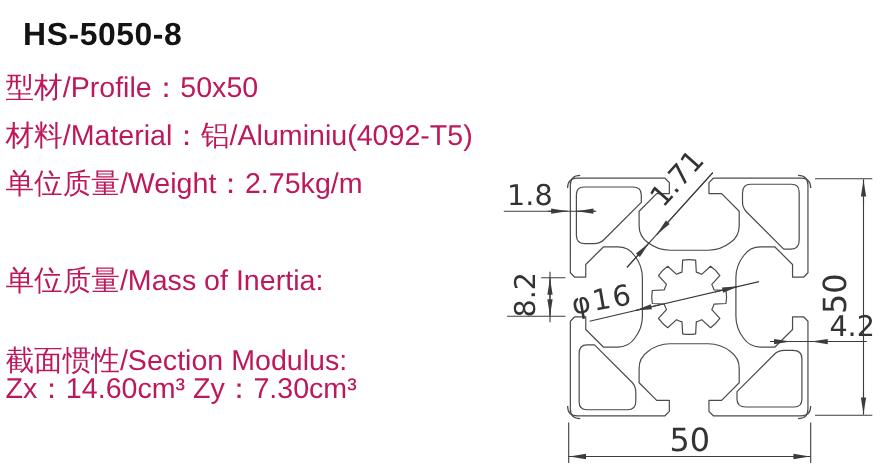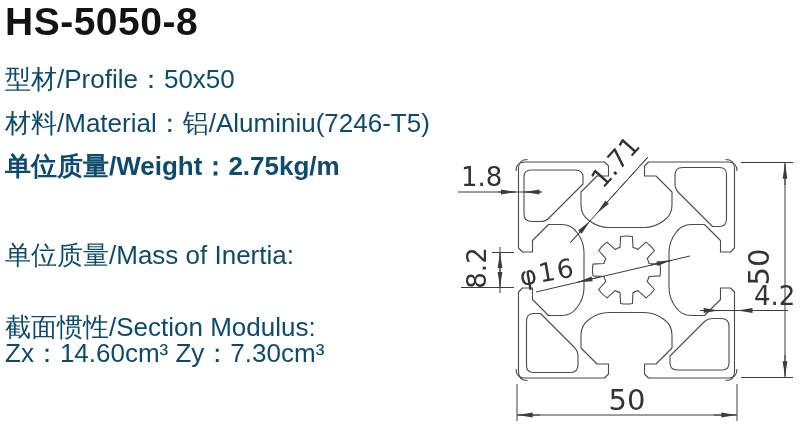--- a/index.html
+++ b/index.html
@@ -1,38 +1,38 @@
 <!DOCTYPE html>
 <html><head>
 <meta charset="utf-8">
 <style>
   html,body{margin:0;padding:0;background:#fff;}
   .page{position:relative;width:800px;height:424px;background:#fff;overflow:hidden;
         font-family:"Liberation Sans","DejaVu Sans",sans-serif;}
-  .title{position:absolute;left:5px;top:0px;font-size:39px;font-weight:700;color:#131313;
-         letter-spacing:0.5px;margin:0;}
-  .spec{position:absolute;left:5px;font-size:26px;color:#0c4a6e;white-space:nowrap;}
-  .sp1{top:62px;} .sp2{top:106px;} .sp3{top:149px;font-weight:bold;} .sp4{top:193px;}
+  .title{position:absolute;left:5px;top:0px;font-size:29px;font-weight:700;color:#131313;
+         letter-spacing:0.5px;margin:16px;}
+  .spec{position:absolute;left:5px;font-size:26px;color:#be185d;white-space:nowrap;}
+  .sp1{top:62px;} .sp2{top:106px;} .sp3{top:149px;} .sp4{top:193px;}
   .sp5{top:238px;} .sp6{top:264px;} .sp7{top:310px;} .sp8{top:336px;text-align:center;}
   svg.drawing{position:absolute;left:0;top:0;}
   .geo{stroke:#4b4b4b;stroke-width:1.1;fill:none;stroke-linejoin:round;}
   .dl{stroke:#3c3c3c;stroke-width:1;fill:none;}
   .dt{font-family:"DejaVu Sans","Liberation Sans",sans-serif;font-size:26px;fill:#333;}
   .dt50{font-size:29px;}
   .phi{letter-spacing:2px;}
 </style>
 </head>
 <body>
 
 <div class="page">
 
   <h1 class="title">HS-5050-8</h1>
 
   <div class="spec sp1">型材/Profile：50x50</div>
-  <div class="spec sp2">材料/Material：铝/Aluminiu(7246-T5)</div>
+  <div class="spec sp2">材料/Material：铝/Aluminiu(4092-T5)</div>
   <div class="spec sp3">单位质量/Weight：2.75kg/m</div>
   <div class="spec sp5">单位质量/Mass of Inertia:</div>
   <div class="spec sp7">截面惯性/Section Modulus:</div>
   <div class="spec sp8">Zx：14.60cm³ Zy：7.30cm³</div>
 
   <svg class="drawing" width="800" height="424" viewBox="0 0 800 424">
     <defs>
       <marker id="arr" markerUnits="userSpaceOnUse" markerWidth="17" markerHeight="7" refX="16" refY="3.5" orient="auto">
         <path d="M16,3.5 L1,1.1 L1,5.9 Z" fill="#3c3c3c"></path>
       </marker>

